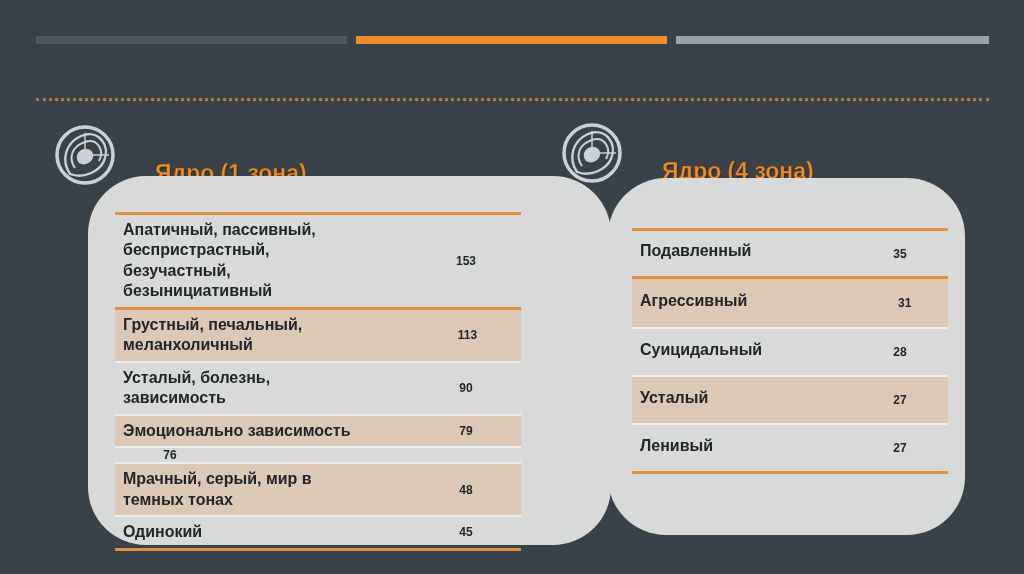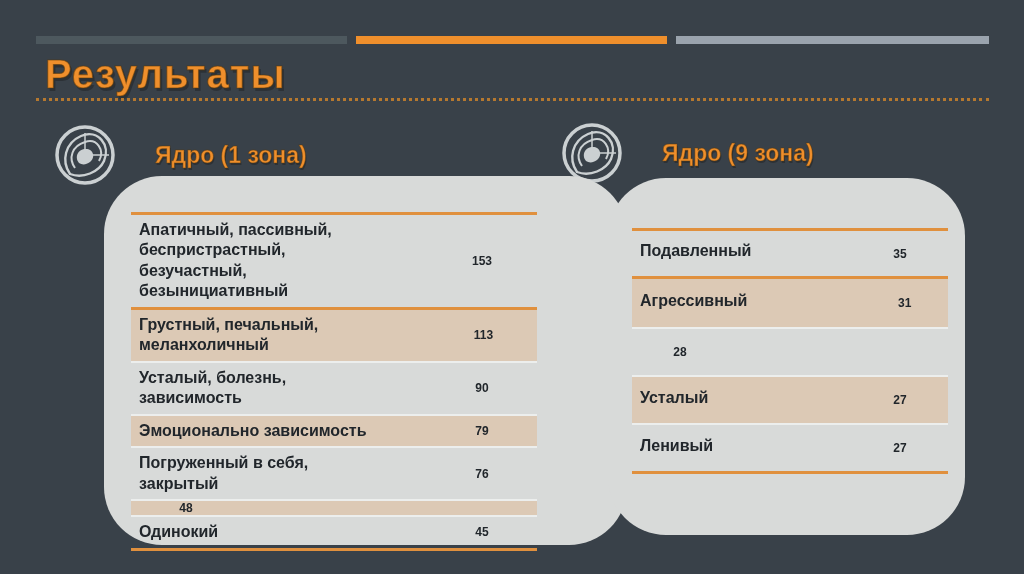--- a/index.html
+++ b/index.html
@@ -25,34 +25,34 @@
     color:var(--accent);
     -webkit-text-stroke:1.2px rgba(90,55,10,0.55);
     text-shadow:2px 3px 0 rgba(20,20,20,0.35);
   }
   .title-underline{
     position:absolute;left:36px;top:98px;width:953px;height:0;
     border-top:3px dotted var(--dotted);
   }
 
   
-  .section-header{position:absolute;display:flex;align-items:center;}
+  .section-header{position:absolute;display:flex;align-items:flex-end;}
   .section-header .icon-wrap{width:64px;height:64px;flex:0 0 64px;color:var(--icon);}
   .section-label{
     margin-left:38px;font-size:23px;font-weight:bold;color:var(--accent);
     -webkit-text-stroke:0.9px rgba(90,55,10,0.5);
     text-shadow:1px 2px 0 rgba(20,20,20,0.35);
     white-space:nowrap;
   }
   #section-header-1{left:53px;top:123px;}
   #section-header-2{left:560px;top:121px;}
 
   
   .panel{position:absolute;background:var(--panel);border-radius:58px;}
-  #panel-1{left:104px;top:176px;width:523px;height:369px;padding-left:24px;}
+  #panel-1{left:88px;top:176px;width:523px;height:369px;padding-left:24px;}
   #panel-2{left:608px;top:178px;width:357px;height:357px;}
 
   
   .results-table{
     position:absolute;
     border-top:3px solid var(--rule);
     border-bottom:3px solid var(--rule);
   }
   #panel-1 .results-table{left:27px;top:36px;width:406px;}
   #panel-2 .results-table{left:24px;top:50px;width:316px;}
@@ -79,21 +79,20 @@
 </style>
 </head>
 <body>
 
 <div class="stage">
 
   <div class="bar seg1"></div>
   <div class="bar seg2"></div>
   <div class="bar seg3"></div>
 
-  <h1 class="title">Результаты</h1>
   <div class="title-underline"></div>
 
   <div class="section-header" id="section-header-1">
     <span class="icon-wrap">
       <svg viewBox="0 0 64 64" width="64" height="64" fill="none" stroke="currentColor">
         <circle cx="32" cy="32" r="28" stroke-width="3.5"></circle>
         <path d="M32 28 V10" stroke-width="1.5"></path>
         <path d="M36 32 H56" stroke-width="1.5"></path>
         <path d="M17 51 C 8 38, 12 20, 28 13 C 45 6, 58 22, 51 38 C 46 49, 30 56, 17 51 Z" stroke-width="2.4"></path>
         <path d="M22 45 C 15 35, 19 23, 32 19 C 44 15, 52 27, 46 38" stroke-width="2"></path>
@@ -107,21 +106,21 @@
     <span class="icon-wrap">
       <svg viewBox="0 0 64 64" width="64" height="64" fill="none" stroke="currentColor">
         <circle cx="32" cy="32" r="28" stroke-width="3.5"></circle>
         <path d="M32 28 V10" stroke-width="1.5"></path>
         <path d="M36 32 H56" stroke-width="1.5"></path>
         <path d="M17 51 C 8 38, 12 20, 28 13 C 45 6, 58 22, 51 38 C 46 49, 30 56, 17 51 Z" stroke-width="2.4"></path>
         <path d="M22 45 C 15 35, 19 23, 32 19 C 44 15, 52 27, 46 38" stroke-width="2"></path>
         <path d="M26 40 C 21 34, 25 26, 33 26 C 40 26, 43 34, 37 39 C 33 42, 29 42, 26 40 Z" fill="currentColor" stroke="none"></path>
       </svg>
     </span>
-    <span class="section-label">Ядро (9 зона)</span>
+    <span class="section-label">Ядро (4 зона)</span>
   </div>
 
   <div class="panel" id="panel-1">
     <div class="results-table">
 
     <div class="trow">
           <div class="cell-label">Апатичный, пассивный, беспристрастный, безучастный, безынициативный</div>
           <div class="cell-value">153</div>
         </div>
         <div class="trow highlight">
@@ -130,24 +129,24 @@
         </div>
         <div class="trow">
           <div class="cell-label">Усталый, болезнь, зависимость</div>
           <div class="cell-value">90</div>
         </div>
         <div class="trow highlight">
           <div class="cell-label">Эмоционально зависимость</div>
           <div class="cell-value">79</div>
         </div>
         <div class="trow">
-          <div class="cell-label">Погруженный в себя, закрытый</div>
           <div class="cell-value">76</div>
         </div>
         <div class="trow highlight">
+          <div class="cell-label">Мрачный, серый, мир в темных тонах</div>
           <div class="cell-value">48</div>
         </div>
         <div class="trow">
           <div class="cell-label">Одинокий</div>
           <div class="cell-value">45</div>
         </div>
       </div>
   </div>
 
   <div class="panel" id="panel-2">
@@ -155,20 +154,21 @@
 
     <div class="trow">
           <div class="cell-label">Подавленный</div>
           <div class="cell-value">35</div>
         </div>
         <div class="trow highlight">
           <div class="cell-label">Агрессивный</div>
           <div class="cell-value">31</div>
         </div>
         <div class="trow">
+          <div class="cell-label">Суицидальный</div>
           <div class="cell-value">28</div>
         </div>
         <div class="trow highlight">
           <div class="cell-label">Усталый</div>
           <div class="cell-value">27</div>
         </div>
         <div class="trow">
           <div class="cell-label">Ленивый</div>
           <div class="cell-value">27</div>
         </div>

